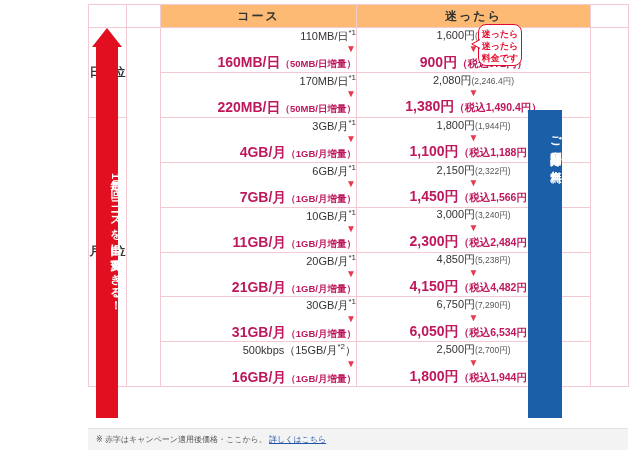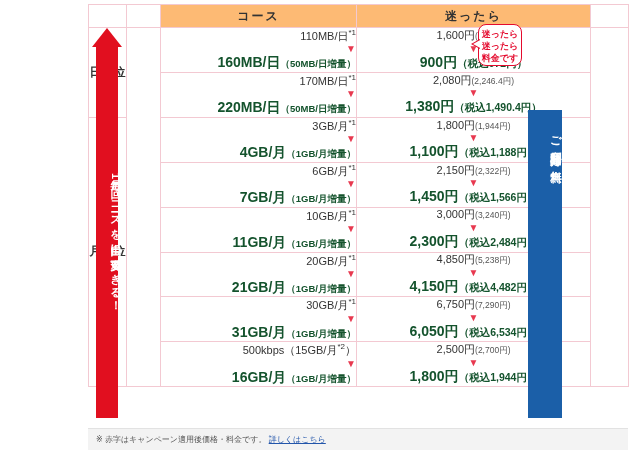--- a/index.html
+++ b/index.html
@@ -38,21 +38,21 @@
 
   .old{
     font-size:11px;color:#333;line-height:1.25;
   }
   .old .sup{font-size:8px;vertical-align:super;color:#333;}
   .old .paren{font-size:8.5px;color:#555;}
   .dn{
     color:#e8384f;font-size:10px;line-height:1.0;margin:1px 0 0;
   }
   .new{
-    font-size:14px;color:#14532d;font-weight:bold;line-height:1.25;
+    font-size:14px;color:#be185d;font-weight:bold;line-height:1.25;
   }
   .new .small{font-size:9.5px;font-weight:bold;}
   .new .tax{font-size:10.5px;font-weight:bold;}
 
   
   .red-arrow{
     position:absolute;left:92px;top:28px;width:30px;height:390px;
   }
   .red-arrow .shaft{
     position:absolute;left:4px;top:18px;width:22px;height:372px;
@@ -264,17 +264,17 @@
 
   <div class="bubble">
     <div class="tail"></div>
     <div class="tail-in"></div>
     <div>迷ったら</div>
     <div>迷ったら</div>
     <div>料金です</div>
   </div>
 
   <div class="footnote">
-    <span>※ 赤字はキャンペーン適用後価格・料金です。</span>
+    <span>※ 赤字はキャンペーン適用後価格・ここから。</span>
     <a href="#">詳しくはこちら</a>
   </div>
 
 </div>
 
 </body></html>

